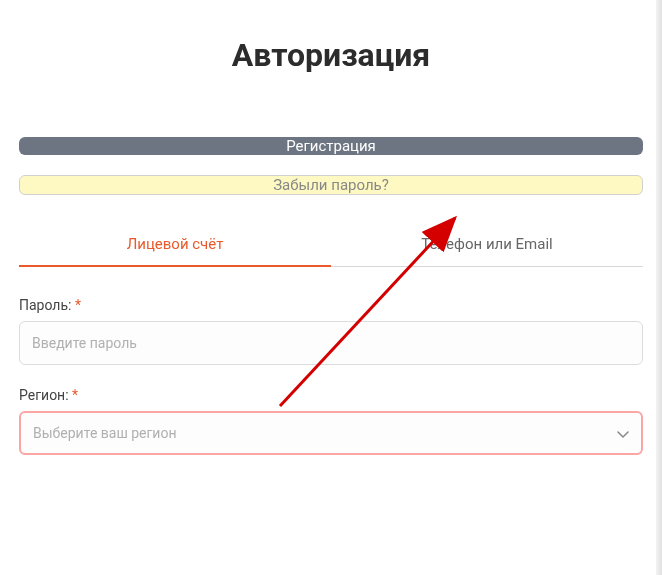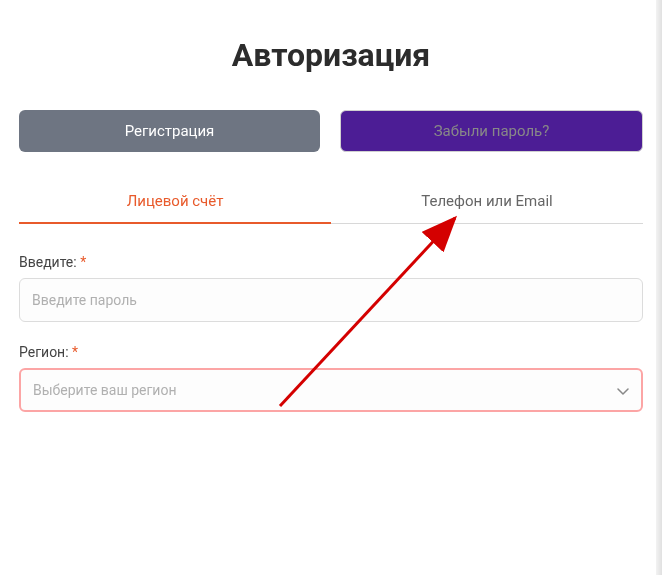--- a/index.html
+++ b/index.html
@@ -21,51 +21,52 @@
       padding: 0 19px;
       position: relative;
     }
     
     .page-title {
       font-size: 32px;
       font-weight: 700;
       color: #2c2c2c;
       text-align: center;
       margin-top: 36px;
-      margin-bottom: 36px;
+      margin-bottom: 63px;
     }
     
     .description {
       font-size: 15px;
       color: #444;
       text-align: center;
       margin-bottom: 28px;
     }
     
     .button-row {
       display: flex;
       gap: 20px;
       margin-bottom: 30px;
+      flex-direction: column;
     }
     
     .btn-register {
       flex: 1;
       background: #6e7582;
       color: #ffffff;
       border: none;
       border-radius: 6px;
       height: 42px;
       font-size: 15px;
       cursor: pointer;
       font-family: inherit;
     }
     
     .btn-forgot {
       flex: 1;
-      background: #4c1d95;
+      background: #fef9c3;
       color: #888;
       border: 1px solid #d0d0d0;
       border-radius: 6px;
       height: 42px;
       font-size: 15px;
       cursor: pointer;
       font-family: inherit;
     }
     
     .tabs {
@@ -182,21 +183,21 @@
   <div class="tabs">
     <div class="tab active">Лицевой счёт</div>
     <div class="tab inactive">Телефон или Email</div>
   </div>
 
   <div class="form-group">
   </div>
 
   <div class="form-group">
     <label class="form-label">
-      <span>Введите: </span><span class="required">*</span>
+      <span>Пароль: </span><span class="required">*</span>
     </label>
     <input type="password" class="form-input" placeholder="Введите пароль" style="">
   </div>
 
   <div class="form-group">
     <label class="form-label">
       <span>Регион: </span><span class="required">*</span>
     </label>
     <div class="select-wrapper">
       <div class="form-select">Выберите ваш регион</div>

